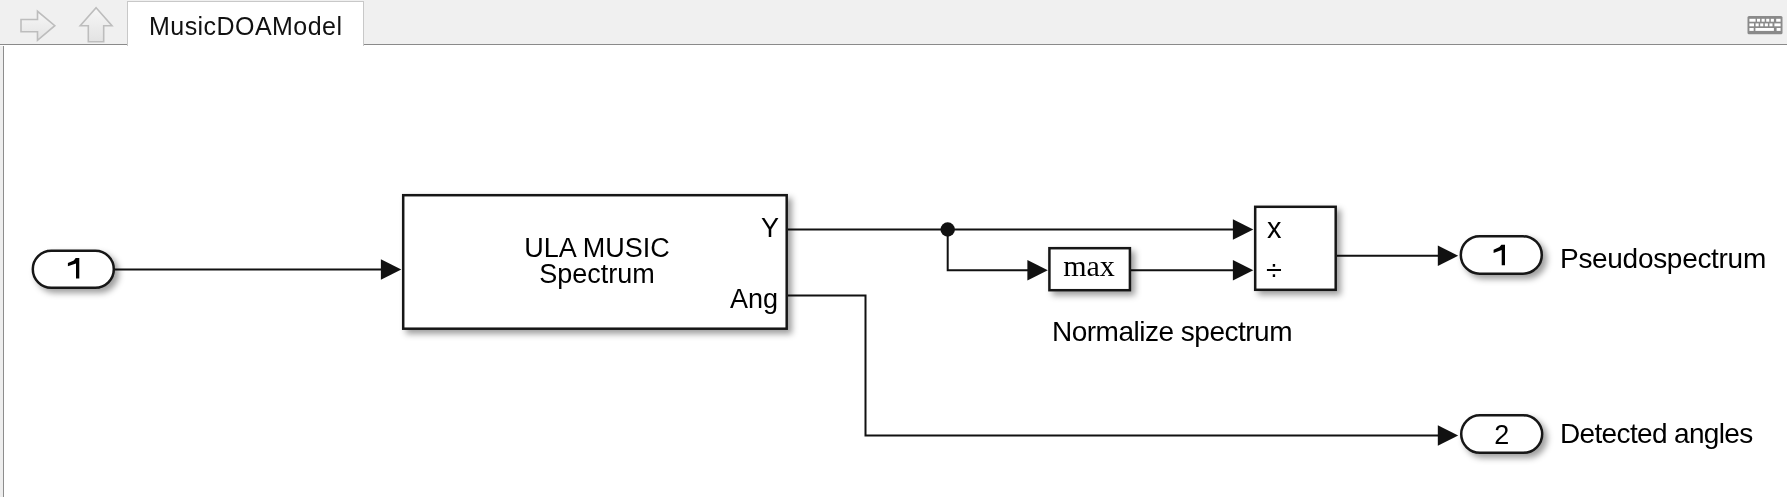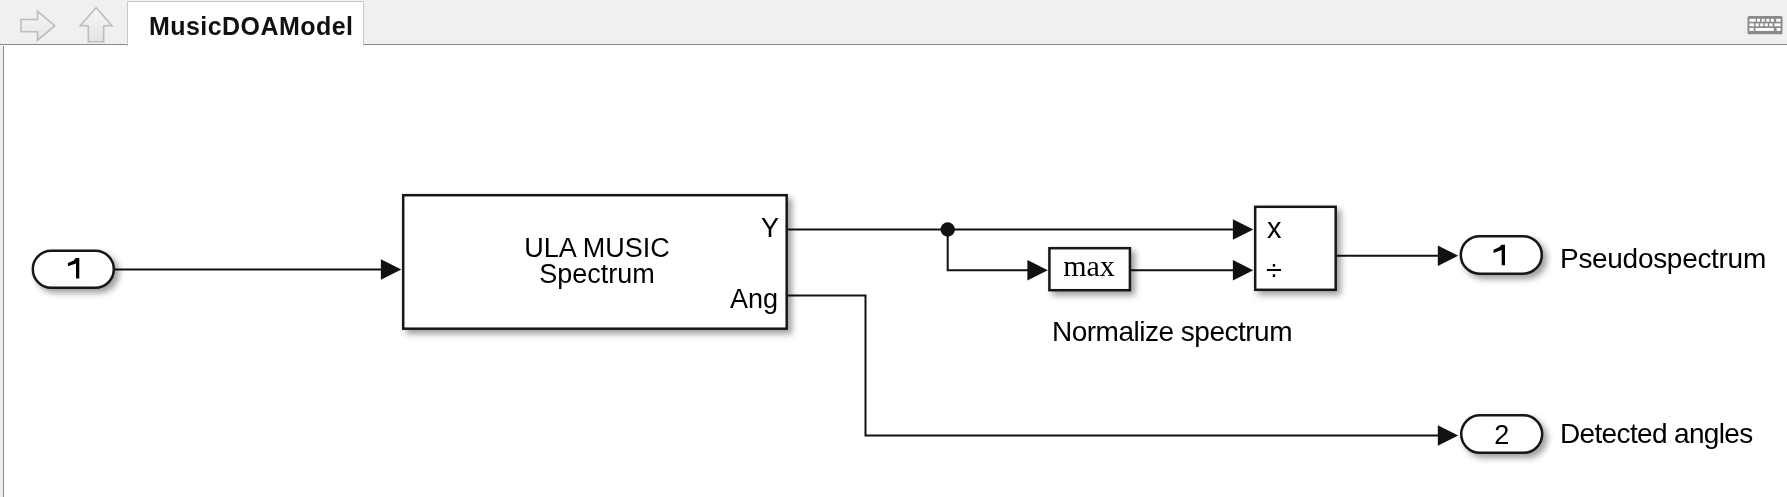--- a/index.html
+++ b/index.html
@@ -1,19 +1,19 @@
 <!DOCTYPE html>
 <html><head>
 <meta charset="utf-8">
 <style>
   html,body{margin:0;padding:0;width:1787px;height:497px;background:#ffffff;overflow:hidden;}
   *{box-sizing:border-box;}
   body{font-family:"Liberation Sans", sans-serif;}
   .topbar{position:absolute;left:0;top:0;width:1787px;height:45px;background:#f0f0f0;border-bottom:1.5px solid #8a8a8a;z-index:5;}
-  .tab{position:absolute;left:127px;top:1px;width:237px;height:45px;background:#ffffff;border:1px solid #c8c8c8;border-bottom:none;z-index:6;font-weight:bold;}
+  .tab{position:absolute;left:127px;top:1px;width:237px;height:45px;background:#ffffff;border:1px solid #c8c8c8;border-bottom:none;z-index:6;}
   .tab span{position:absolute;left:21px;top:10px;font-size:25px;letter-spacing:0.45px;color:#111;}
   .leftstrip{position:absolute;left:0;top:46px;width:3px;height:451px;background:#eeeeee;}
   .leftline{position:absolute;left:3px;top:46px;width:1px;height:451px;background:#8d8d8d;}
   svg{position:absolute;left:0;top:0;}
 </style>
 </head>
 <body>
 <svg width="1787" height="497" viewBox="0 0 1787 497">
   <defs>
     <filter id="ds" x="-30%" y="-30%" width="180%" height="180%">

